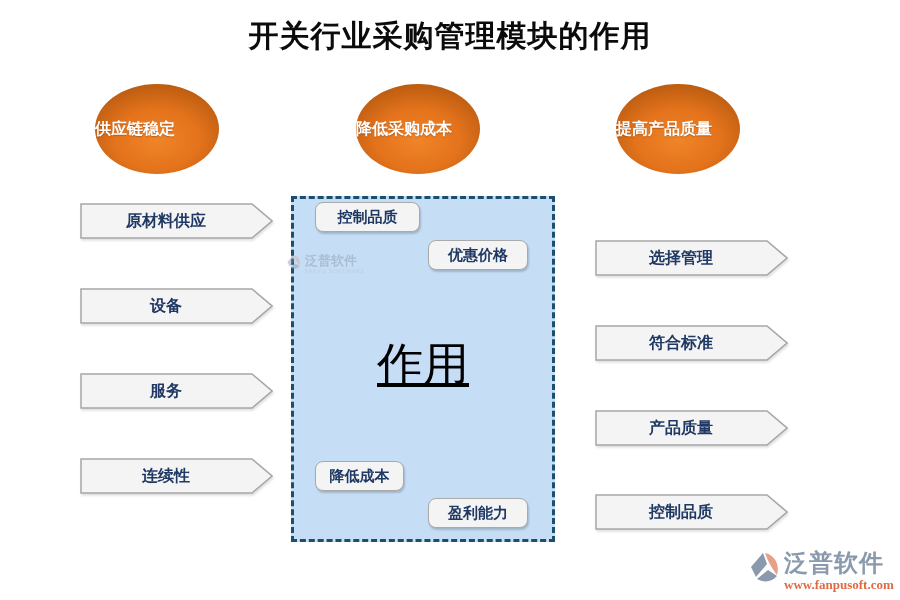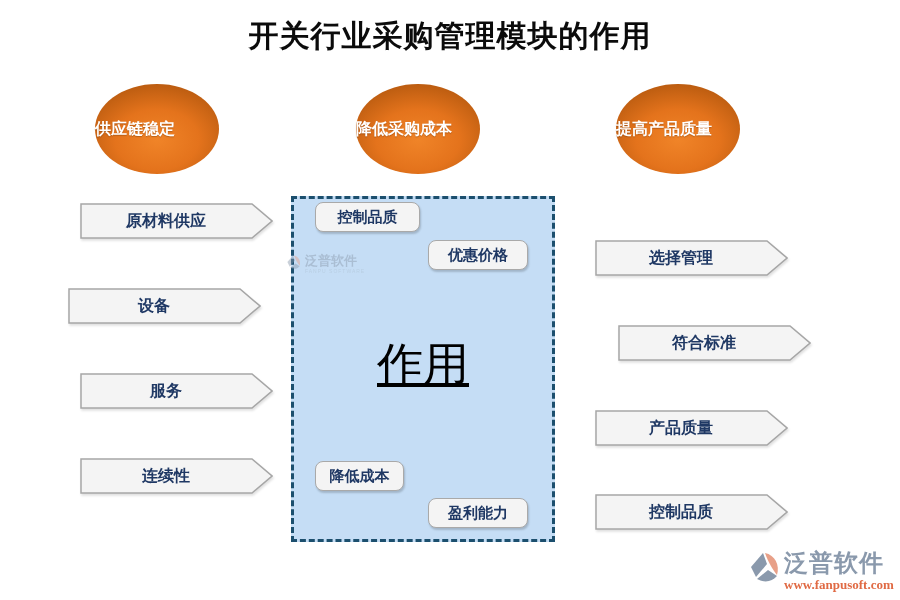--- a/index.html
+++ b/index.html
@@ -32,25 +32,25 @@
   .oval-3 { left: 616px; top: 84px; }
 
   .arrow { position: absolute; width: 193px; height: 40px; }
   .arrow svg { position: absolute; left: 0; top: 0; filter: drop-shadow(1px 2px 1px rgba(0,0,0,0.12)); }
   .arrow .arrow-label {
     position: absolute; left: 0; top: 0; width: 172px; height: 36px;
     display: flex; align-items: center; justify-content: center;
     color: #1f3864; font-weight: bold; font-size: 16px;
   }
   .al-1 { left: 80px; top: 203px; }
-  .al-2 { left: 68px; top: 288px; padding-left: 34px; }
+  .al-2 { left: 80px; top: 288px; padding-left: 34px; }
   .al-3 { left: 80px; top: 373px; }
   .al-4 { left: 80px; top: 458px; }
   .ar-1 { left: 595px; top: 240px; }
-  .ar-2 { left: 595px; top: 325px; margin-left: 23px; }
+  .ar-2 { left: 595px; top: 325px; }
   .ar-3 { left: 595px; top: 410px; }
   .ar-4 { left: 595px; top: 494px; }
 
   .center-box {
     position: absolute; left: 291px; top: 196px; width: 264px; height: 346px;
     background: #c5ddf5;
     border: 3px dashed #1c4f6e;
   }
   .center-title {
     position: absolute; left: 291px; top: 334px; width: 264px;

